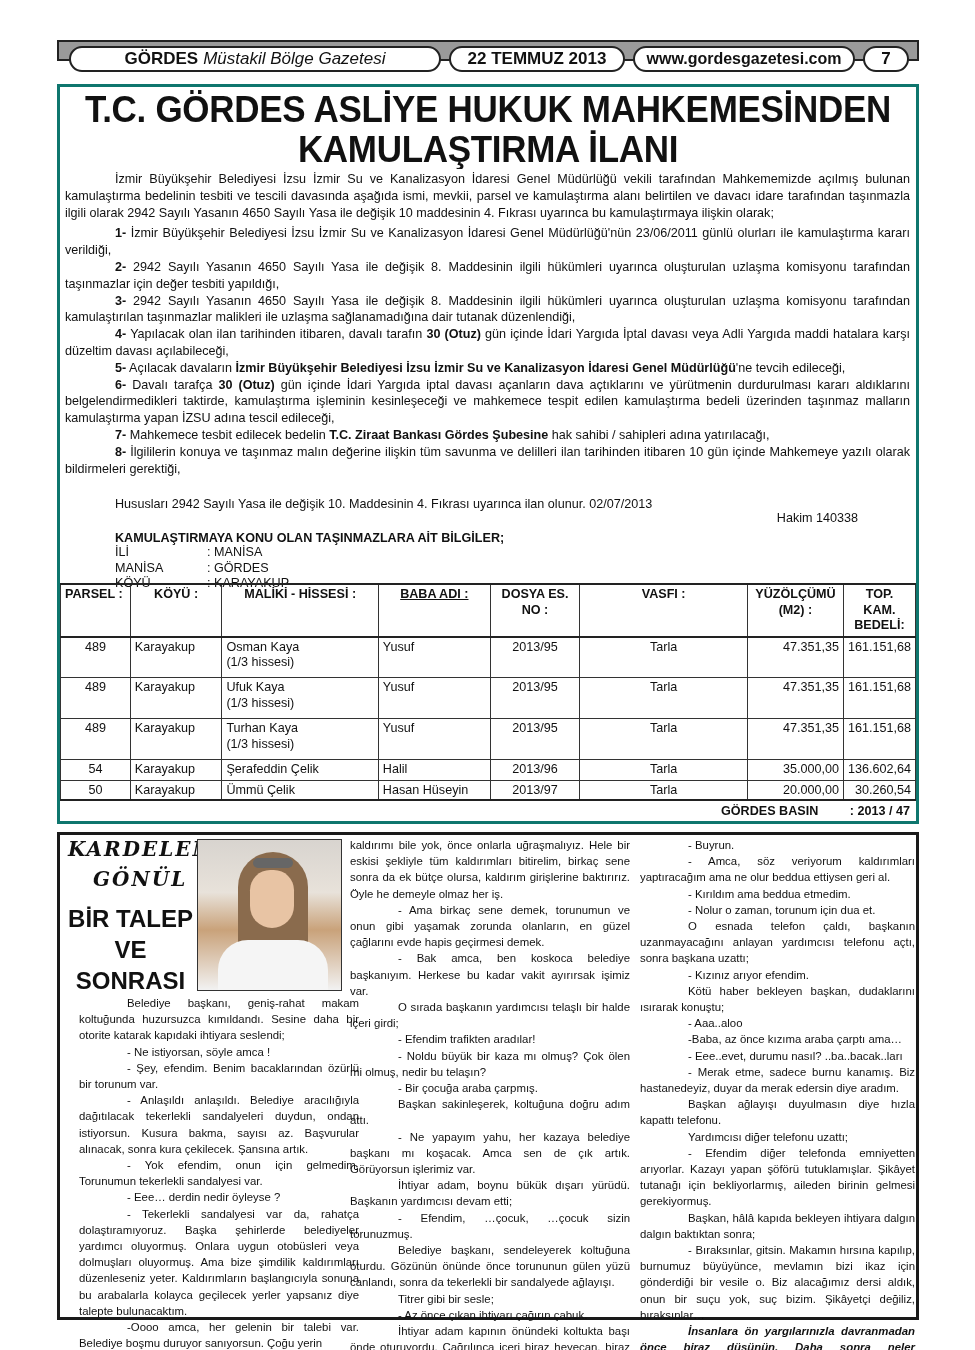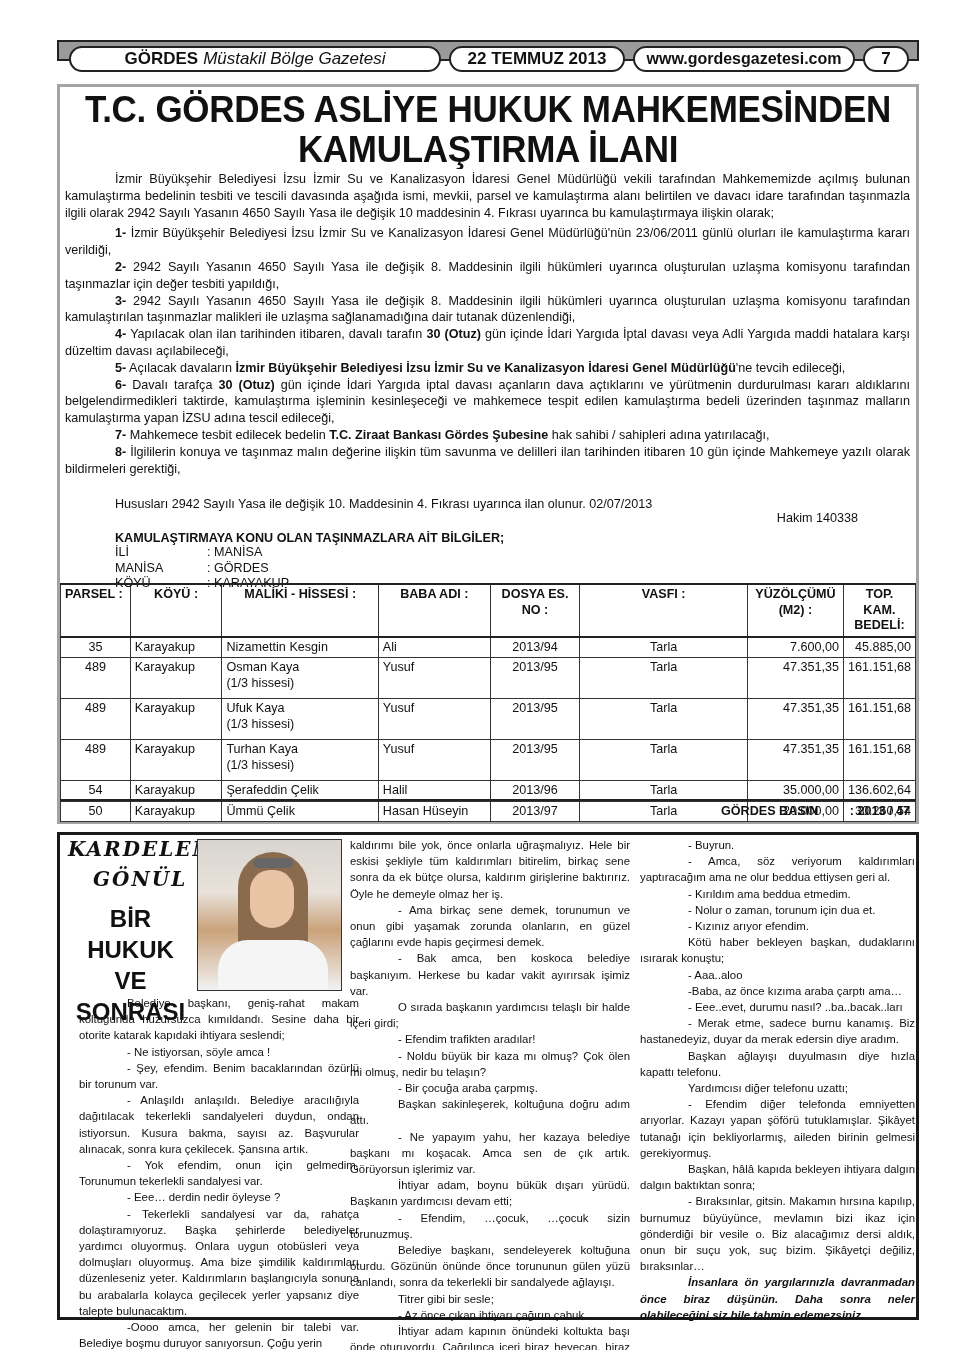--- a/index.html
+++ b/index.html
@@ -19,21 +19,21 @@
   }
   .pill .it { font-weight: normal; font-style: italic; margin-left: 5px; }
   .p1 { left: 10px; width: 372px; }
   .p2 { left: 390px; width: 176px; }
   .p3 { left: 574px; width: 222px; font-size: 16px; }
   .p4 { left: 804px; width: 46px; }
 
   
   .notice {
     position: absolute; left: 57px; top: 84px; width: 862px; height: 740px;
-    border: 3px solid #a3a3a3;
+    border: 3px solid #0f766e;
   }
   .notice-title {
     text-align: center; font-weight: bold; font-size: 35px; line-height: 38px;
     margin-top: 4px; letter-spacing: -0.3px; transform: scaleY(1.05);
   }
   .body-text {
     font-size: 12.6px; line-height: 16.8px; text-align: justify; padding: 0 6px 0 5px;
   }
   .body-text p { text-indent: 50px; }
   .intro { margin-top: 4px; }
@@ -141,54 +141,28 @@
         <span>: KARAYAKUP</span>
       </div>
     </div>
 
   <table class="parcels">
     <thead>
         <tr id="thead-row">
           <th style="width: 70px; text-align: left;">PARSEL :</th>
           <th style="width: 92px;">KÖYÜ :</th>
           <th style="width: 158px;">MALİKİ - HİSSESİ :</th>
-          <th style="width: 113px;">BABA ADI   :</th>
+          <th style="width: 113px; text-decoration: underline;">BABA ADI   :</th>
           <th style="width: 90px;">DOSYA ES. NO :</th>
           <th style="width: 170px;">VASFI  :</th>
           <th style="width: 96px;">YÜZÖLÇÜMÜ (M2) :</th>
           <th style="width: 67px;">TOP. KAM. BEDELİ:</th>
         </tr>
       </thead>
     <tbody id="tbody">
-        <tr class="short">
-          <td class="c">
-            <div>35</div>
-          </td>
-          <td>
-            <div>Karayakup</div>
-          </td>
-          <td>
-            <div>Nizamettin Kesgin</div>
-          </td>
-          <td>
-            <div>Ali</div>
-          </td>
-          <td class="c">
-            <div>2013/94</div>
-          </td>
-          <td class="c">
-            <div>Tarla</div>
-          </td>
-          <td class="r">
-            <div>7.600,00</div>
-          </td>
-          <td class="r">
-            <div>45.885,00</div>
-          </td>
-        </tr>
         <tr class="tall">
           <td class="c">
             <div>489</div>
           </td>
           <td>
             <div>Karayakup</div>
           </td>
           <td>
             <div>Osman Kaya</div>
             <div>(1/3 hissesi)</div>
@@ -322,21 +296,21 @@
     <span>GÖRDES BASIN</span>
     <span class="sep">: 2013 / 47</span>
   </div>
 </div>
 
 <div class="article">
   <div class="col col1">
     <div class="author author1">KARDELEN</div>
     <div class="author author2">GÖNÜL</div>
     <div class="headline">
-      <div>BİR HUKUK</div>
+      <div>BİR TALEP</div>
       <div>VE</div>
       <div>SONRASI</div>
     </div>
     <div class="photo">
       <div class="hair"></div>
         <div class="shirt"></div>
         <div class="face"></div>
         <div class="glasses"></div>
     </div>
     <div class="text" id="col1">
@@ -366,20 +340,21 @@
       <p>Titrer gibi bir sesle;</p>
       <p>- Az önce çıkan ihtiyarı çağırın çabuk.</p>
       <p>İhtiyar adam kapının önündeki koltukta başı önde oturuyordu. Çağrılınca içeri biraz heyecan, biraz çekingenlikle girdi;</p>
     </div>
   <div class="col col3">
     <div id="col3">
         <p>- Buyrun.</p>
         <p>- Amca, söz veriyorum kaldırımları yaptıracağım ama ne olur beddua ettiysen geri al.</p>
         <p>- Kırıldım ama beddua etmedim.</p>
         <p>- Nolur o zaman, torunum için dua et.</p>
+        <p>O esnada telefon çaldı, başkanın uzanmayacağını anlayan yardımcısı telefonu açtı, sonra başkana uzattı;</p>
         <p>- Kızınız arıyor efendim.</p>
         <p>Kötü haber bekleyen başkan, dudaklarını ısırarak konuştu;</p>
         <p>- Aaa..aloo</p>
         <p>-Baba, az önce kızıma araba çarptı ama…</p>
         <p>- Eee..evet, durumu nasıl? ..ba..bacak..ları</p>
         <p>- Merak etme, sadece burnu kanamış. Biz hastanedeyiz, duyar da merak edersin diye aradım.</p>
         <p>Başkan ağlayışı duyulmasın diye hızla kapattı telefonu.</p>
         <p>Yardımcısı diğer telefonu uzattı;</p>
         <p>- Efendim diğer telefonda emniyetten arıyorlar. Kazayı yapan şöförü tutuklamışlar. Şikâyet tutanağı için bekliyorlarmış, aileden birinin gelmesi gerekiyormuş.</p>
         <p>Başkan, hâlâ kapıda bekleyen ihtiyara dalgın dalgın baktıktan sonra;</p>

